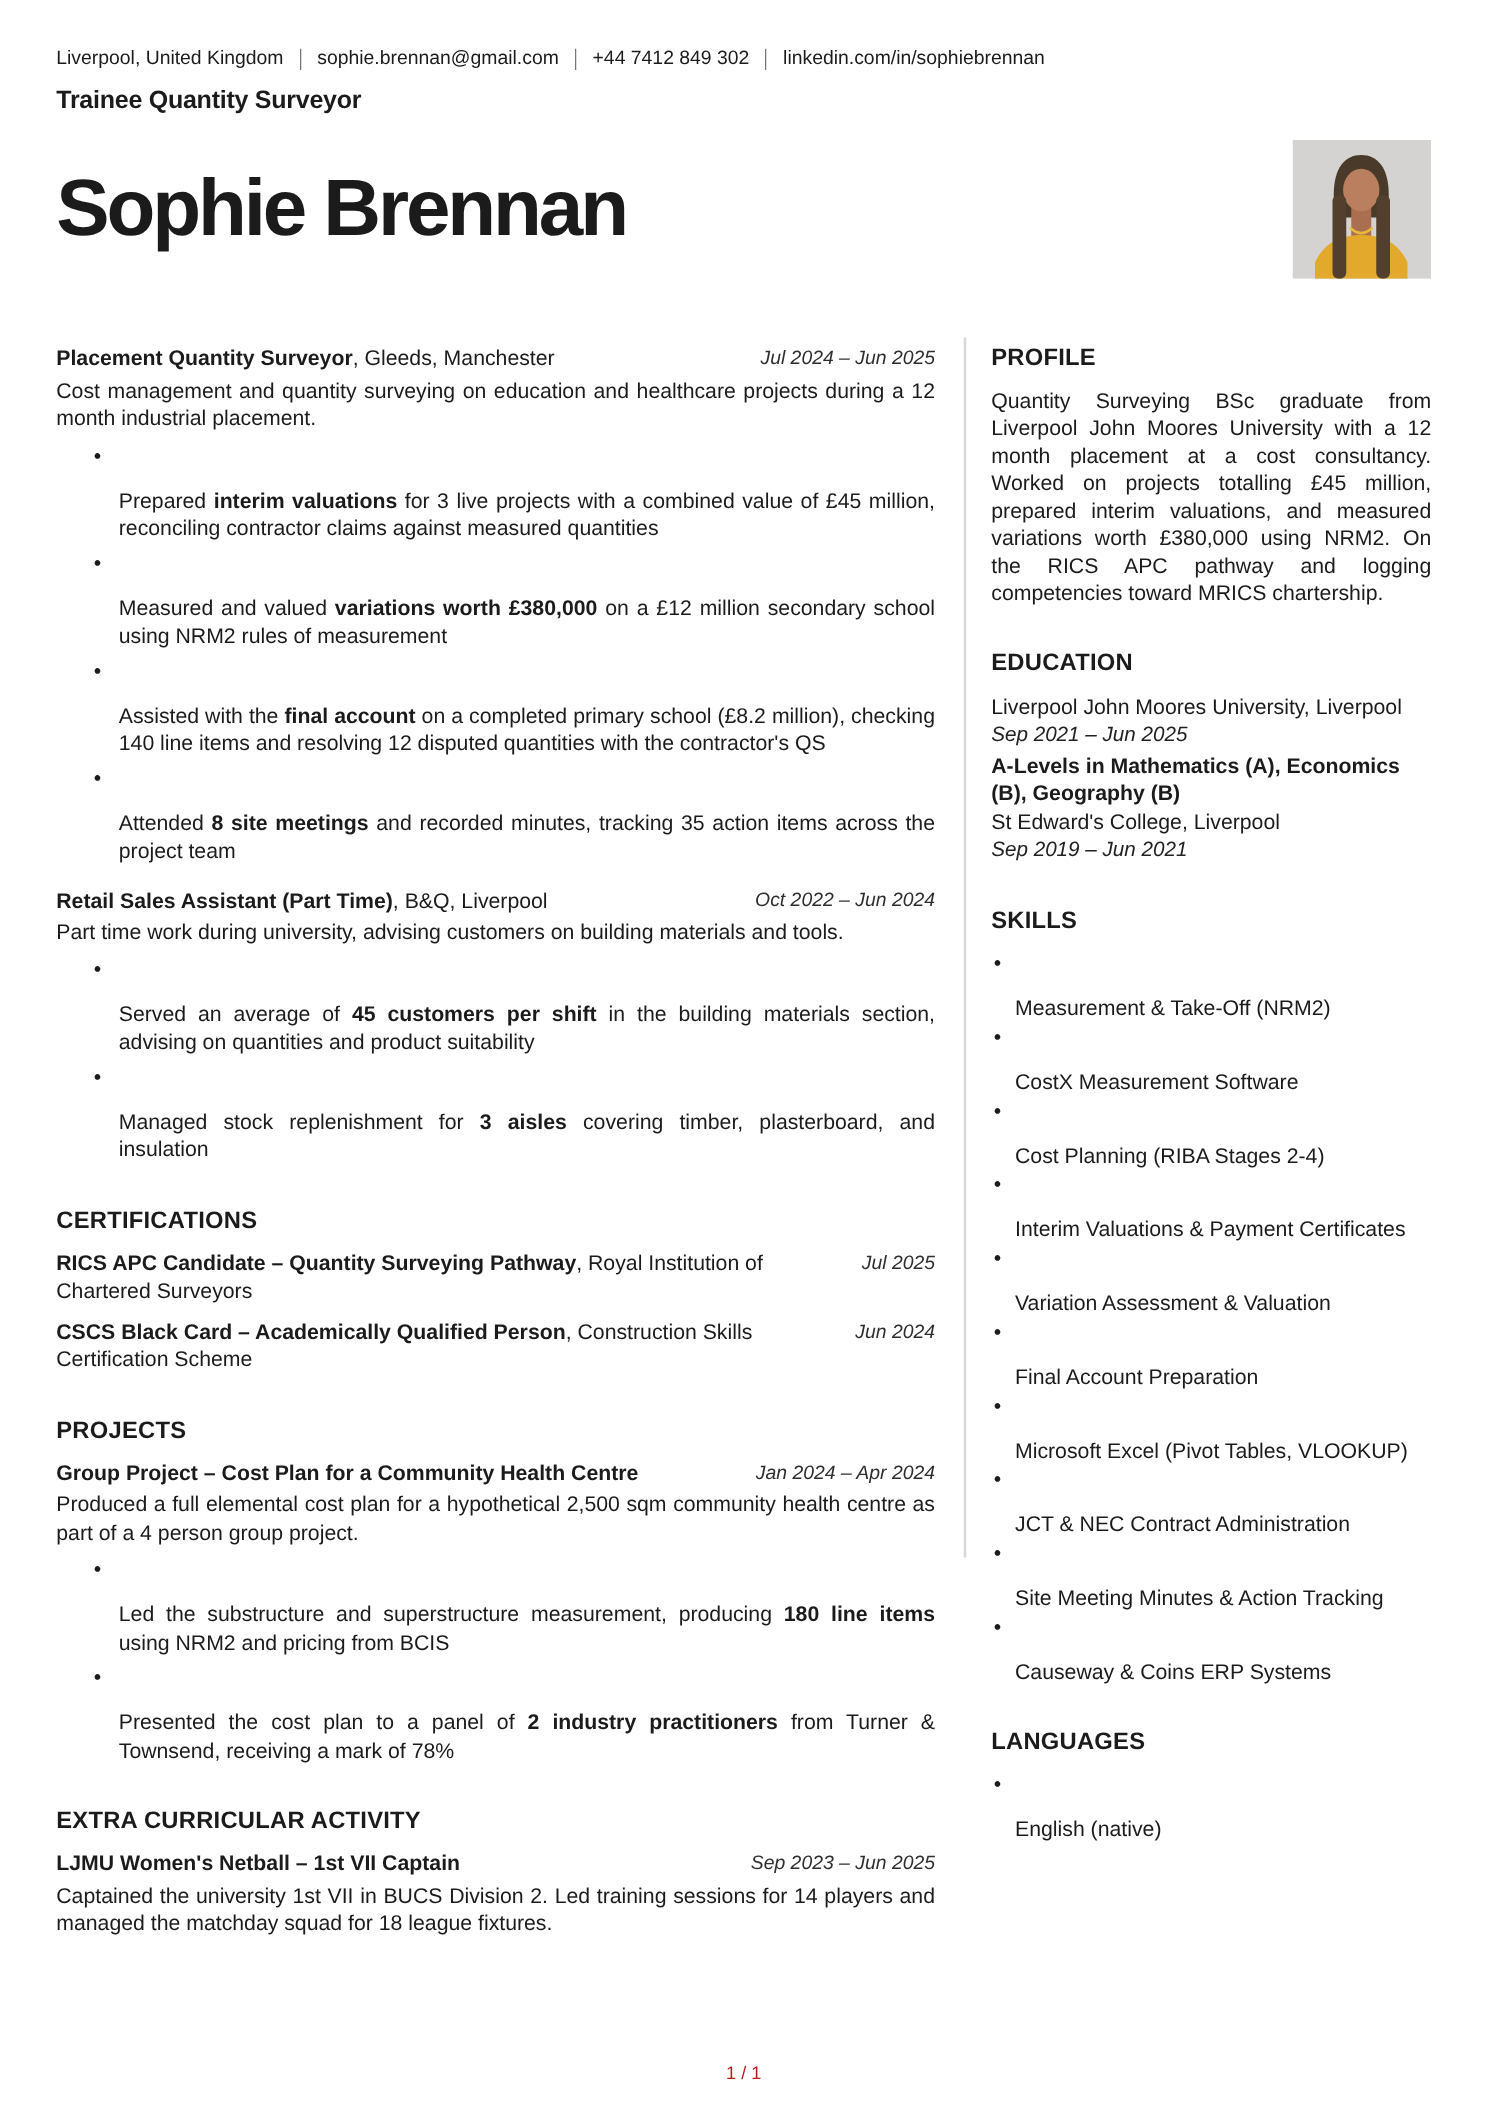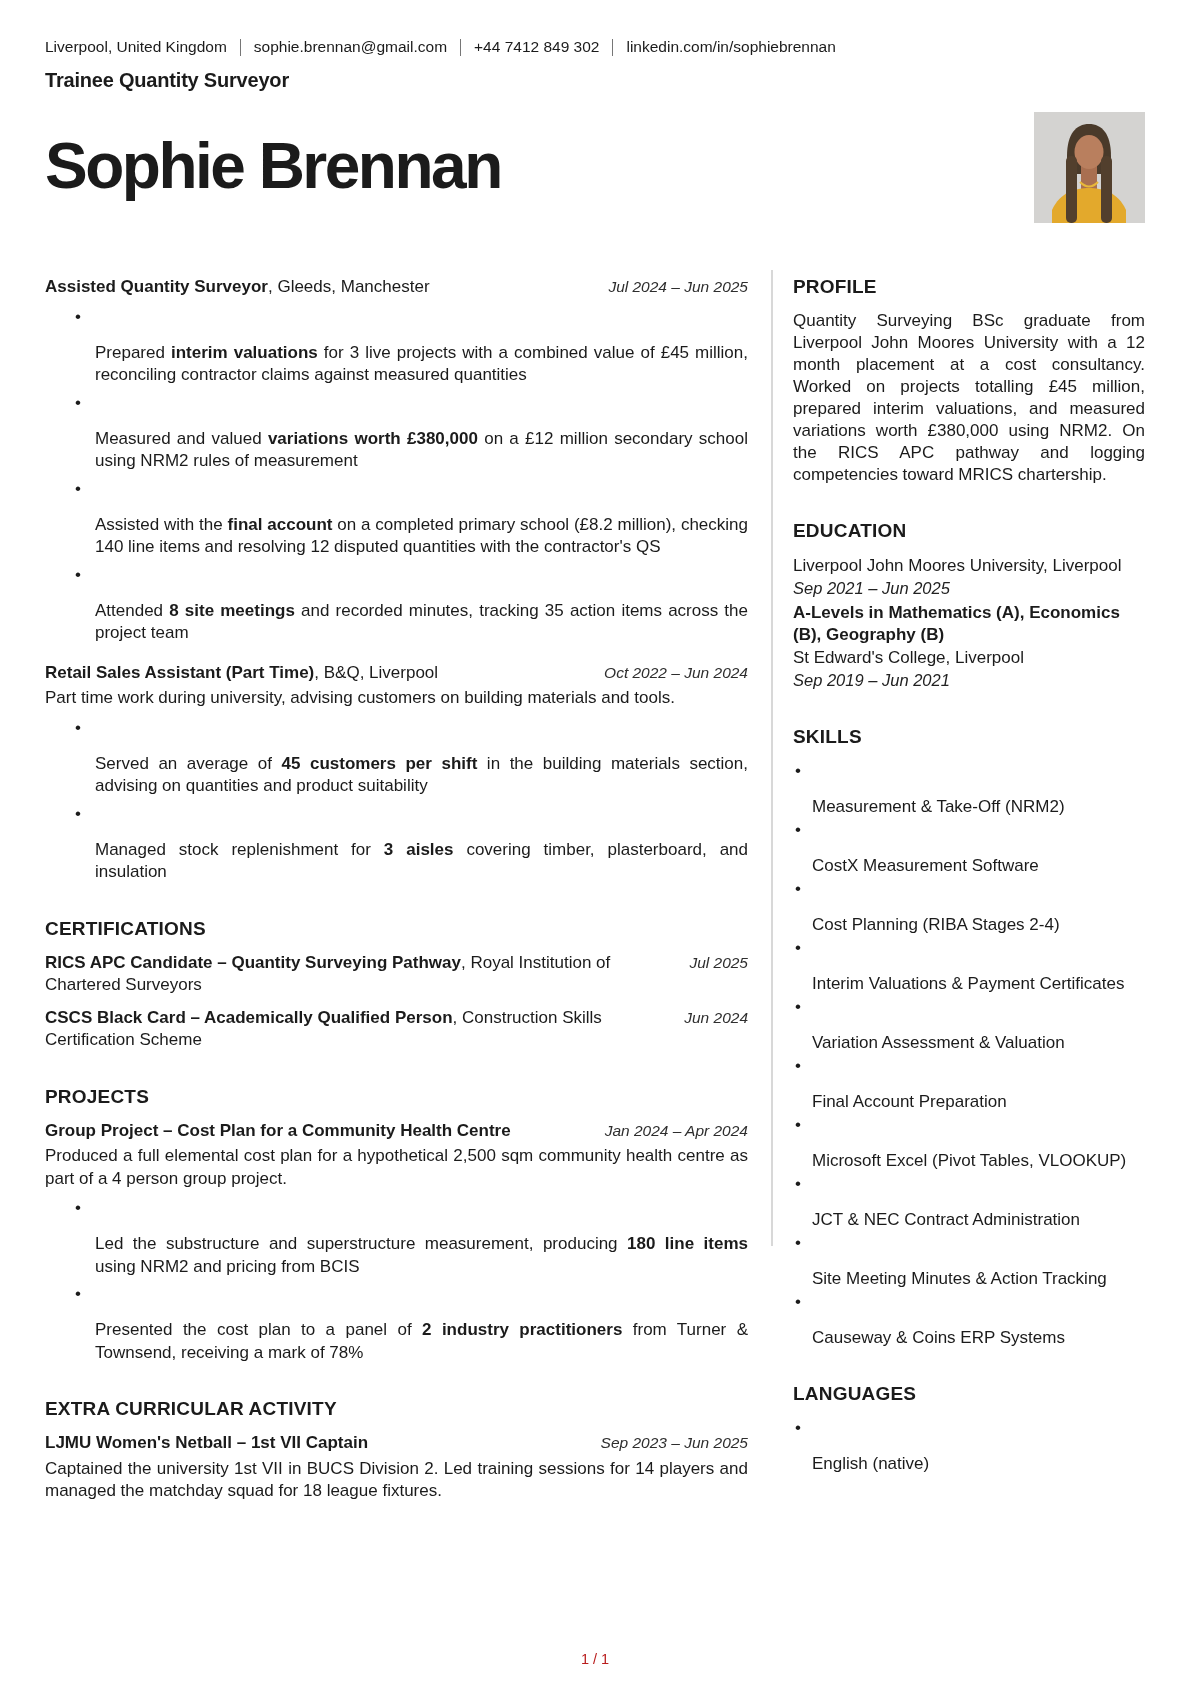--- a/index.html
+++ b/index.html
@@ -77,21 +77,22 @@
       </div>
 
     <div class="job-title">Trainee Quantity Surveyor</div>
 
     <h1 class="name">Sophie Brennan</h1>
 
     <div class="columns">
       <div class="col-left" id="col-left">
           <section class="section section-experience">
             <div class="entry">
-              <div class="tline"><span class="dates">Jul 2024 – Jun 2025</span><span class="etitle">Assisted Quantity Surveyor</span><span class="esub">, Gleeds, Manchester</span></div>
+              <div class="tline"><span class="dates">Jul 2024 – Jun 2025</span><span class="etitle">Placement Quantity Surveyor</span><span class="esub">, Gleeds, Manchester</span></div>
+              <p class="summary">Cost management and quantity surveying on education and healthcare projects during a 12 month industrial placement.</p>
               <div class="bullets">
                 <div class="bullet">
                   <span class="dot">•</span>
                   <div class="btext"><span class="seg">Prepared </span><span class="bseg">interim valuations</span><span class="seg"> for 3 live projects with a combined value of £45 million, reconciling contractor claims against measured quantities</span></div>
                 </div>
                 <div class="bullet">
                   <span class="dot">•</span>
                   <div class="btext"><span class="seg">Measured and valued </span><span class="bseg">variations worth £380,000</span><span class="seg"> on a £12 million secondary school using NRM2 rules of measurement</span></div>
                 </div>
                 <div class="bullet">

